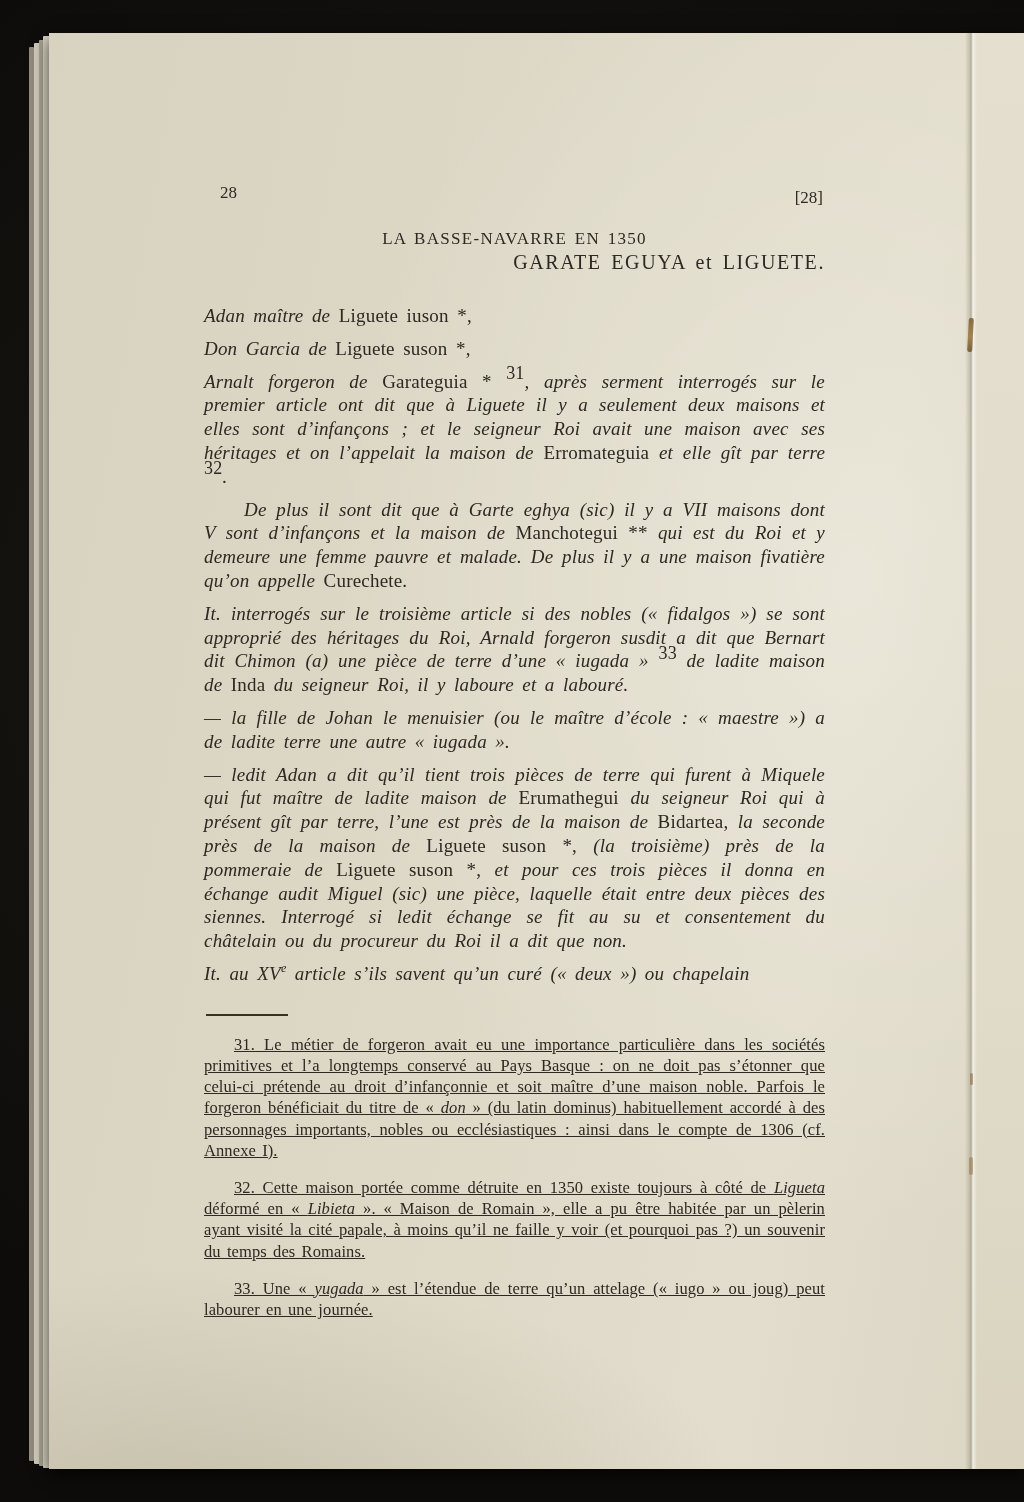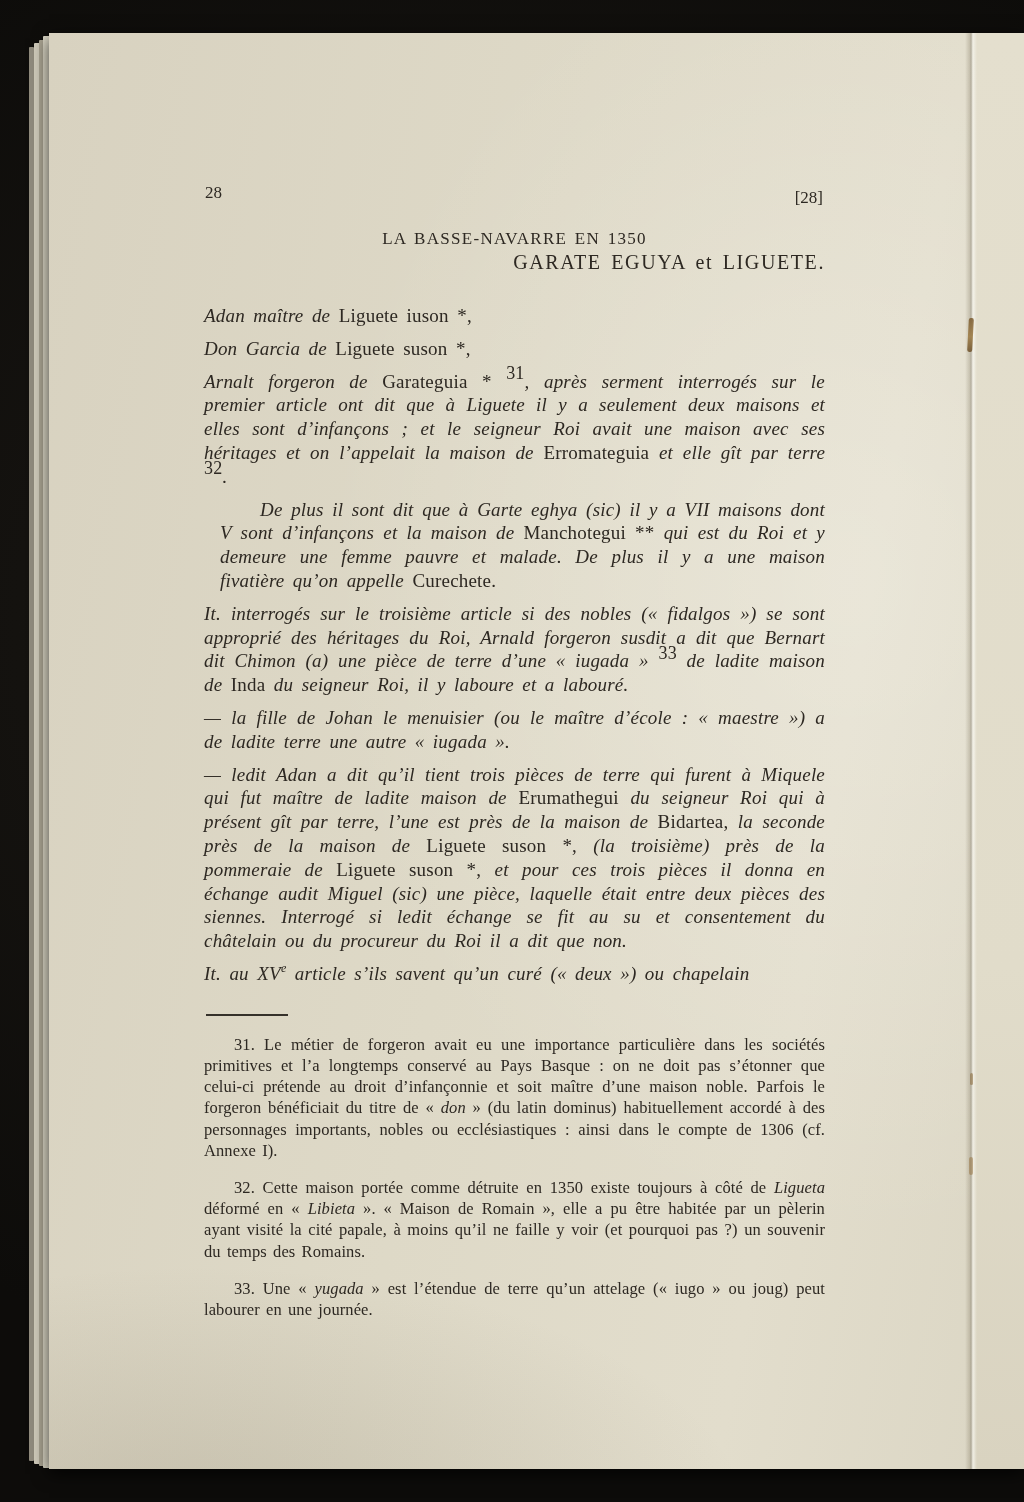--- a/index.html
+++ b/index.html
@@ -33,37 +33,37 @@
       rgba(64,56,40,0.30) 50%, rgba(255,255,250,0.55) 66%, rgba(0,0,0,0) 100%);
   }
   .mark { position:absolute; border-radius:2px; }
   .mark.m1 { left:919px; top:285px; width:5px; height:34px; opacity:.85; transform:rotate(3deg);
     background:linear-gradient(180deg,#7a5a2e,#9c7a42 55%,#6c4f28); }
   .mark.m2 { left:921px; top:1040px; width:3px; height:12px; background:#8a6a3a; opacity:.55; }
   .mark.m3 { left:920px; top:1124px; width:4px; height:18px; background:#93703c; opacity:.5; }
   
   .text-col { position:absolute; left:155px; top:150px; width:621px; color:#2d2822; }
   .header-row { position:relative; height:24px; font-size:17px; }
-  .pagenum { position:absolute; left:1px; top:0; }
+  .pagenum { position:absolute; left:16px; top:0; }
   .running-title { position:absolute; left:0; right:0; top:0; text-align:center;
     letter-spacing:1.3px; word-spacing:2px;margin-top:46px; }
   .bracket { position:absolute; right:2px; top:5px; }
   .section-title { text-align:right; font-size:20px; font-weight:normal;
     letter-spacing:1.6px; word-spacing:3px; margin:44px 0 30px; }
   .body p { margin:0 0 9px; font-size:19px; line-height:23.8px; text-align:justify;
     word-spacing:3.5px; letter-spacing:0.2px; }
   .body p.plain { text-align:left; }
-  .body p.indent { text-indent:40px;margin-left:16px; }
+  .body p.indent { text-indent:40px; }
   .seg-i { font-style:italic; }
   .seg-r { font-style:normal; }
   sup.seg-sup { font-size:18px; font-style:normal; line-height:0; position:relative; top:-1px; }
   sup.seg-si  { font-size:12px; font-style:italic; line-height:0; position:relative; top:-1px; }
   .footnote-rule { width:82px; border:0; border-top:2px solid #35312a; margin:28px 0 18px 2px; }
   .footnotes p { margin:16px 0 10px; font-size:16.5px; line-height:21.2px; text-align:justify;
-    text-indent:30px; word-spacing:2px; letter-spacing:0.1px; }
+    text-indent:30px; word-spacing:2px; letter-spacing:0.1px;text-decoration:underline; }
 </style>
 </head>
 <body>
 
 <div class="edge e1"></div>
 <div class="edge e2"></div>
 <div class="edge e3"></div>
 <div class="edge e4"></div>
 
 <div class="page">

